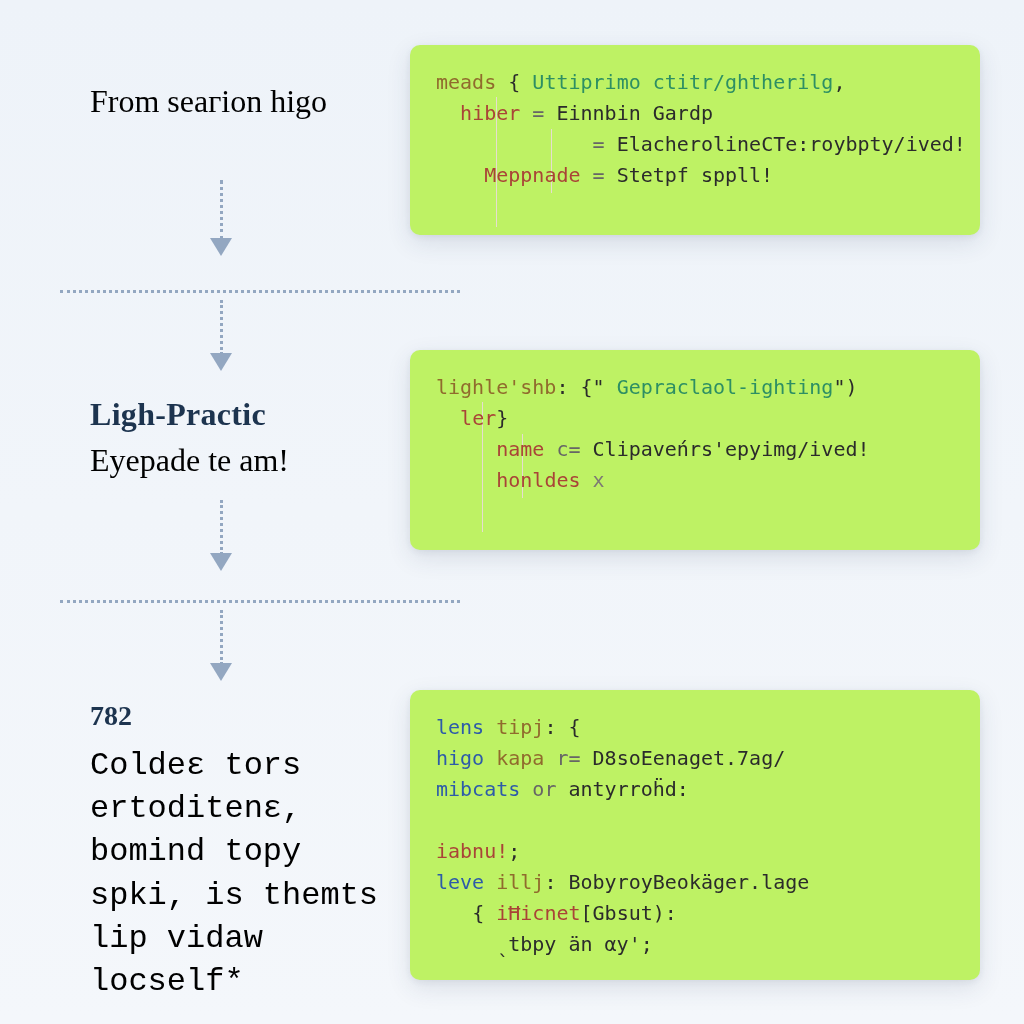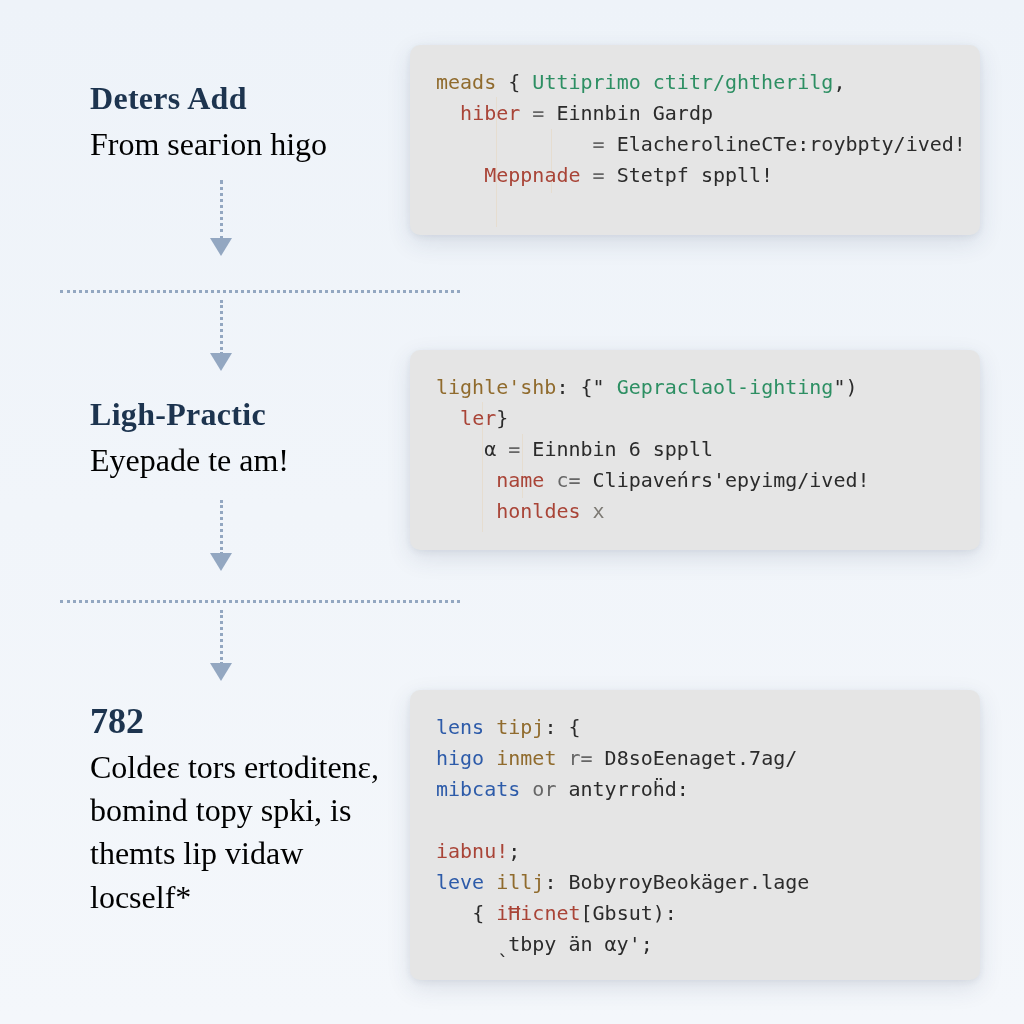--- a/index.html
+++ b/index.html
@@ -25,35 +25,35 @@
     margin-bottom: 6px;
   }
   .section p {
     color: #000000;
     font-size: 32px;
     font-weight: 400;
     line-height: 1.35;
   }
   .section .num {
     color: #1d344f;
-    font-size: 36px;
+    font-size: 28px;
     font-weight: 700;
-    margin-bottom: 4px;
+    margin-bottom: 12px;
   }
   #sec1 { top: 80px; }
   #sec2 { top: 396px; }
   #sec3 { top: 700px; }
-  #sec3 p { max-width: 290px; }
+  #sec3 p { max-width: 290px; font-family: Liberation Mono, monospace; }
 
   
   .card {
     position: absolute;
     left: 410px;
     width: 570px;
-    background: #e5e5e5;
+    background: #bef264;
     border-radius: 10px;
     box-shadow: 0 8px 24px rgba(40,60,90,0.12), 0 2px 6px rgba(40,60,90,0.07);
     padding: 22px 26px 24px 26px;
     font-family: 'Consolas', 'Menlo', monospace;
     font-size: 20px;
     line-height: 1.55;
     color: #2b2b2b;
   }
   #card1 { top: 45px;  height: 190px; }
   #card2 { top: 350px; height: 200px; }
@@ -106,21 +106,20 @@
     left: 60px;
     border-top: 3px dotted #93a7c1;
   }
   #hdiv1 { top: 290px; width: 400px; }
   #hdiv2 { top: 600px; width: 400px; }
 </style>
 </head>
 <body>
 
 <div class="section" id="sec1">
-  <h2>Deters Add</h2>
   <p>From seaгion higo</p>
 </div>
 
 <div class="section" id="sec2">
   <h2>Ligh-Practic</h2>
   <p>Eyepade te am!</p>
 </div>
 
 <div class="section" id="sec3">
   <div class="num">782</div>
@@ -137,30 +136,29 @@
     <div class="line">    <span class="t-id">Meppnade</span><span class="t-op"> = </span><span>Stetpf sppll!</span></div>
   </div>
 </div>
 
 <div class="card" id="card2">
   <div class="codewrap">
     <div class="guide" style="left:46px; top:30px; height:130px;"></div>
     <div class="guide" style="left:86px; top:62px; height:64px;"></div>
     <div class="line"><span class="t-kw">lighle'shb</span><span>: {</span><span>" </span><span class="t-str">Gepraclaol-ighting</span><span>")</span></div>
     <div class="line">  <span class="t-id">ler</span><span>}</span></div>
-    <div class="line">    <span>α</span><span class="t-op"> = </span><span>Einnbin 6 sppll</span></div>
     <div class="line">     <span class="t-id">name</span><span class="t-op"> c= </span><span>Clipaveńrs'epyimg/ived!</span></div>
     <div class="line">     <span class="t-id">honldes</span><span class="t-mut"> x</span></div>
   </div>
 </div>
 
 <div class="card" id="card3">
   <div class="codewrap">
     <div class="line"><span class="t-blue">lens</span><span class="t-kw"> tipj</span><span>: {</span></div>
-    <div class="line"><span class="t-blue">higo</span><span class="t-kw"> inmet</span><span class="t-op"> r= </span><span>D8soEenaget.7ag/</span></div>
+    <div class="line"><span class="t-blue">higo</span><span class="t-kw"> kapa</span><span class="t-op"> r= </span><span>D8soEenaget.7ag/</span></div>
     <div class="line"><span class="t-blue">mibcats</span><span class="t-op"> or </span><span>antyrroḧd:</span></div>
     <div class="line">&nbsp;</div>
     <div class="line"><span class="t-id">iabnu!</span><span>;</span></div>
     <div class="line"><span class="t-blue">leve</span><span class="t-kw"> illj</span><span>: </span><span>BobyroyBeokäger.lage</span></div>
     <div class="line">   <span>{ </span><span class="t-id">iĦicnet</span><span>[Gbsut):</span></div>
     <div class="line">   <span>  ˎtbpy än αy';</span></div>
   </div>
 </div>
 
 <div class="arrow" id="arr1">

